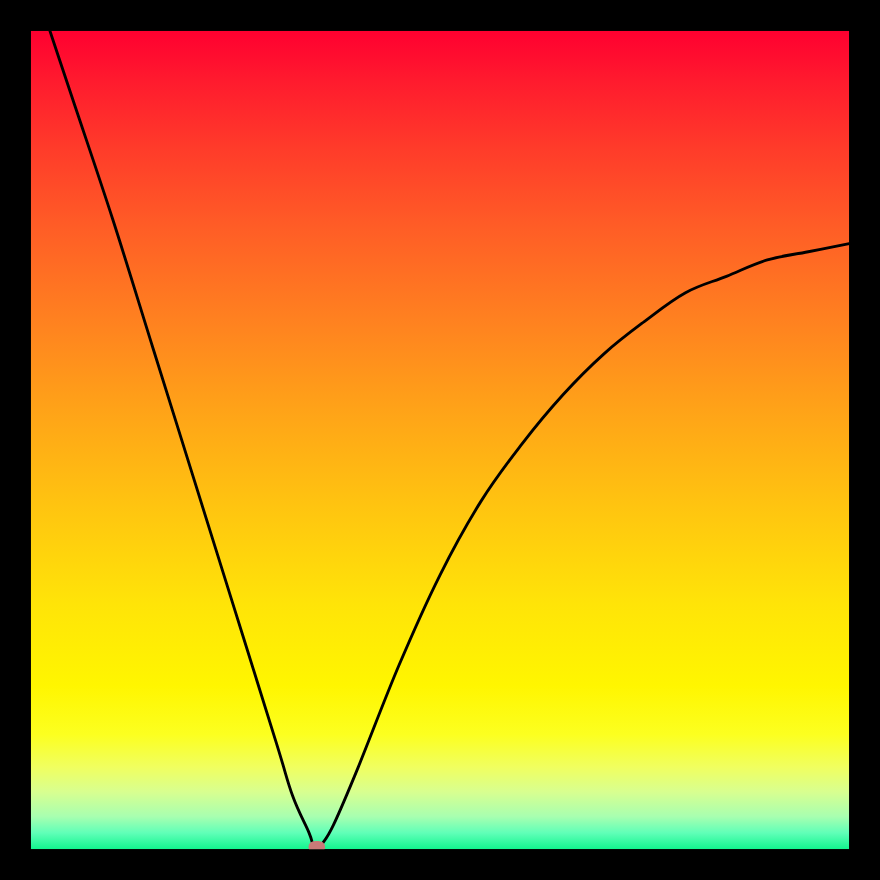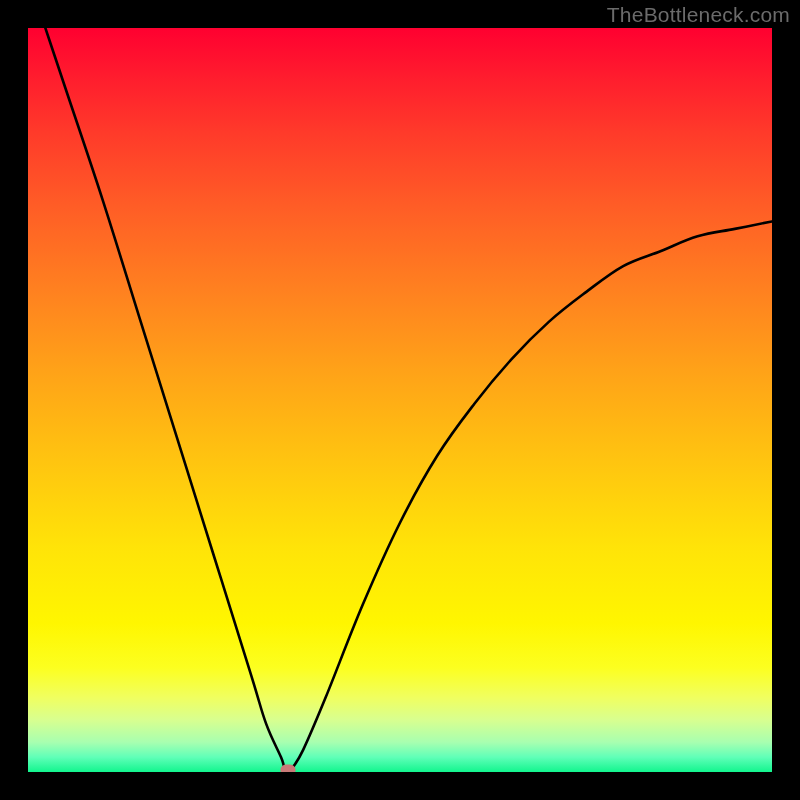--- a/index.html
+++ b/index.html
@@ -78,14 +78,13 @@
   <div class="plot">
     <div class="gradient"></div>
 
     <svg class="curve" viewBox="0 0 744 744" preserveAspectRatio="none">
       <path id="curve-path" fill="none" stroke="#000" stroke-width="2.6" stroke-linecap="round" stroke-linejoin="round" d="M 0 -52.08000000000004 C 6.696000000000001 -31.992000000000036, 23.808 19.343999999999973, 37.2 59.51999999999998 C 50.592000000000006 99.696, 61.00800000000001 129.6048, 74.4 171.12 C 87.792 212.6352, 98.208 247.30560000000003, 111.6 290.16 C 124.99199999999999 333.0144, 135.40800000000002 366.3456, 148.8 409.2 C 162.192 452.0544, 172.608 485.3856, 186 528.24 C 199.392 571.0944, 213.82559999999998 617.148, 223.2 647.28 C 232.5744 677.4119999999999, 232.72320000000002 680.9087999999999, 238.08 695.64 C 243.4368 710.3712, 249.61200000000002 721.0848, 252.96 729.12 C 256.308 737.1552, 255.3408 737.6016, 256.68 740.28 C 258.0192 742.9584, 259.0608 744, 260.4 744 C 261.7392 744, 261.4416 744.2976, 264.12 740.28 C 266.7984 736.2624, 269.25359999999995 734.4024, 275.28 721.68 C 281.3064 708.9576, 286.88640000000004 695.7144, 297.6 669.6 C 308.3136 643.4856000000001, 321.408 608.0712, 334.8 576.6 C 348.192 545.1288000000001, 358.608 521.544, 372 494.76 C 385.392 467.976, 395.80800000000005 449.2272, 409.20000000000005 427.8 C 422.59200000000004 406.37280000000004, 433.008 393.12960000000004, 446.4 375.72 C 459.792 358.3104, 470.208 345.8112, 483.6 331.08 C 496.992 316.3488, 507.40799999999996 305.9328, 520.8 293.88 C 534.192 281.8272, 544.608 274.164, 558 264.12 C 571.392 254.076, 581.808 245.44559999999998, 595.2 238.07999999999998 C 608.5920000000001 230.71439999999998, 619.008 228.55680000000004, 632.4 223.20000000000005 C 645.7919999999999 217.84320000000005, 656.2080000000001 212.33760000000007, 669.6 208.32000000000005 C 682.992 204.30240000000003, 693.4079999999999 203.5584, 706.8 200.88 C 720.192 198.20159999999998, 737.304 194.77920000000003, 744 193.44000000000005"></path>
     </svg>
 
     <div class="minpoint" id="minpoint" style="left: 260.4px; top: 741.768px;"></div>
   </div>
 
-  <div class="watermark">TheBottleneck.com</div>
 </div>
 
 </body></html>

